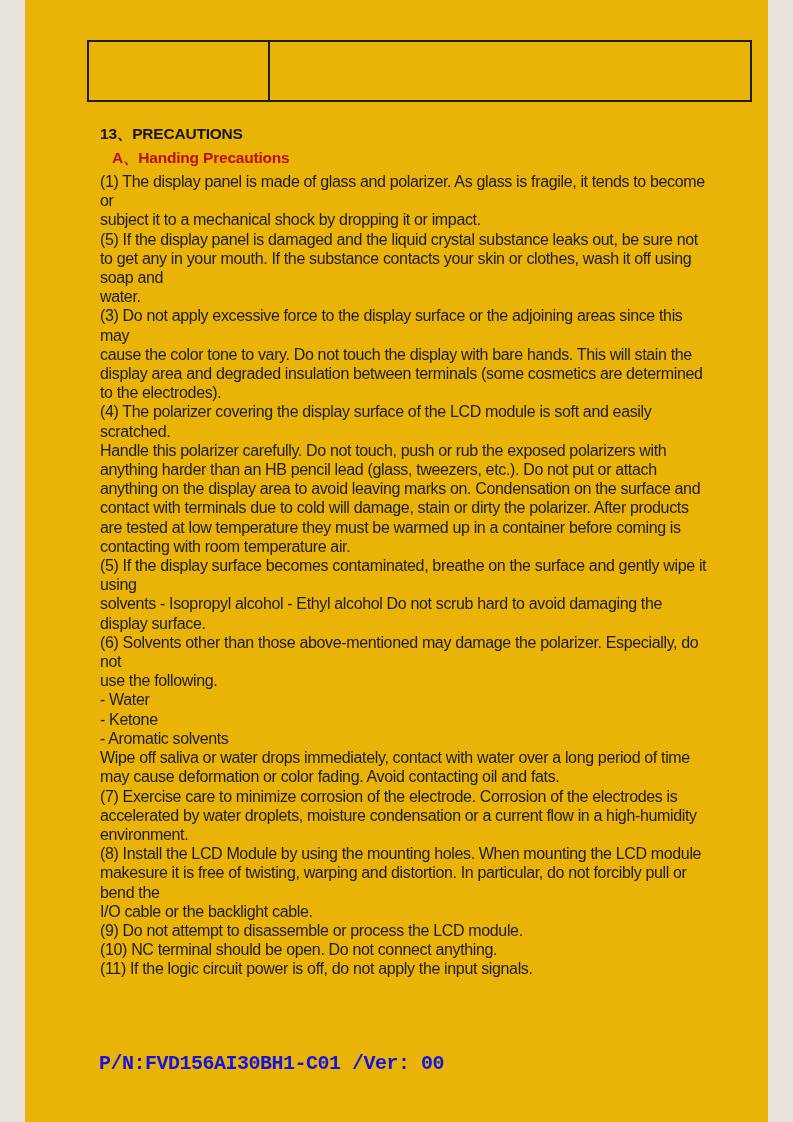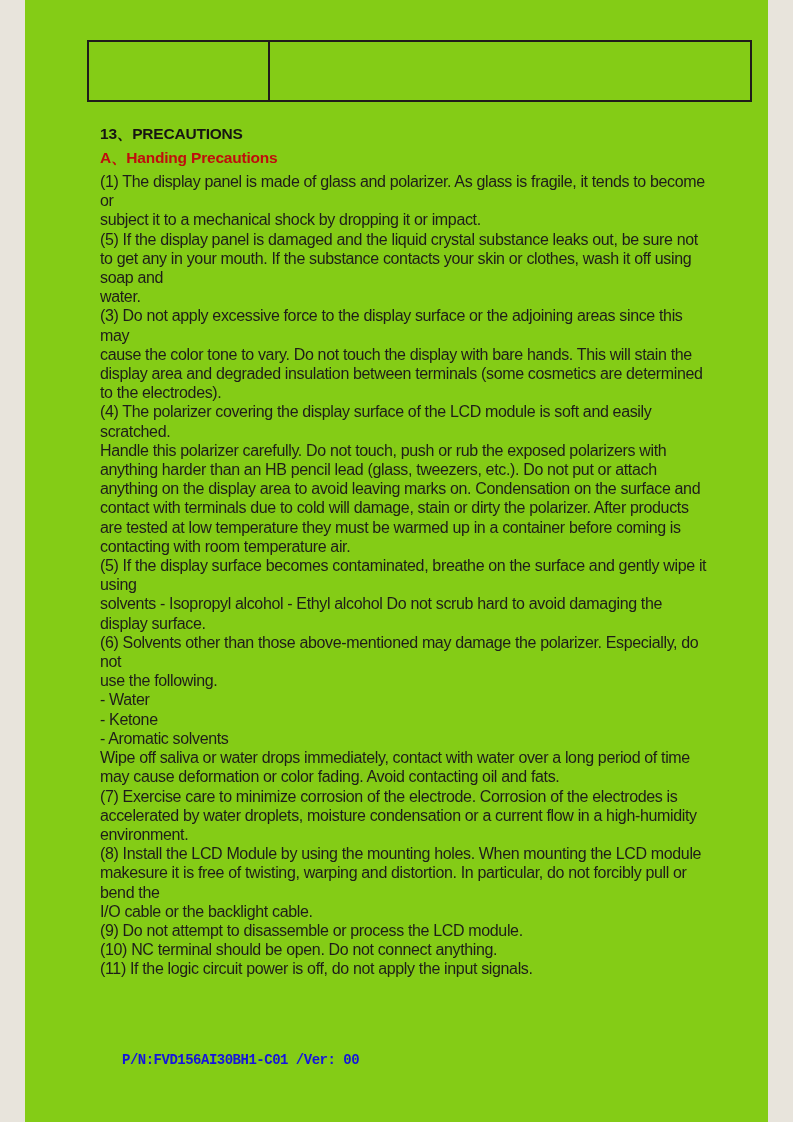--- a/index.html
+++ b/index.html
@@ -5,21 +5,21 @@
   html, body {
     margin: 0;
     padding: 0;
     background: #e8e4dc;
   }
   .page {
     position: relative;
     width: 743px;
     height: 1122px;
     margin: 0 auto;
-    background: #84cc16;
+    background: #eab308;
     font-family: "Liberation Sans", sans-serif;
     color: #1c1c1c;
     overflow: hidden;
   }
   .header-table {
     position: absolute;
     left: 62px;
     top: 40px;
     width: 661px;
     height: 58px;
@@ -46,41 +46,40 @@
     letter-spacing: -0.2px;
     color: #161412;
     margin: 0 0 3px 0;
     white-space: nowrap;
   }
   .subsection-title {
     font-size: 15.5px;
     font-weight: bold;
     letter-spacing: -0.2px;
     color: #c00d0d;
-    margin: 0 0 3px 0;
+    margin: 0 0 3px 12px;
     white-space: nowrap;
   }
   .body-text .text-line {
     font-size: 16px;
     line-height: 19.2px;
     letter-spacing: -0.35px;
     white-space: nowrap;
     color: #1e1c1a;
   }
   .footer {
     position: absolute;
     left: 74px;
     top: 1052px;
     font-family: "Liberation Mono", monospace;
     font-weight: bold;
-    font-size: 14px;
+    font-size: 20px;
     letter-spacing: -0.5px;
     color: #1414dd;
     white-space: nowrap;
-    margin-left: 23px;
   }
 </style>
 </head>
 <body>
 
 <div class="page">
 
   <div class="header-table">
     <div class="header-cell-left"></div>
     <div class="header-cell-right"></div>

